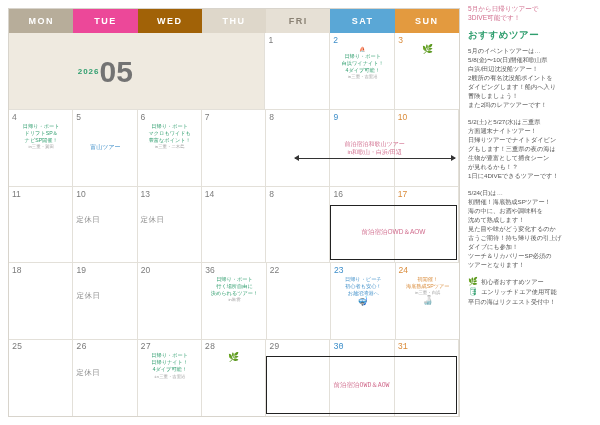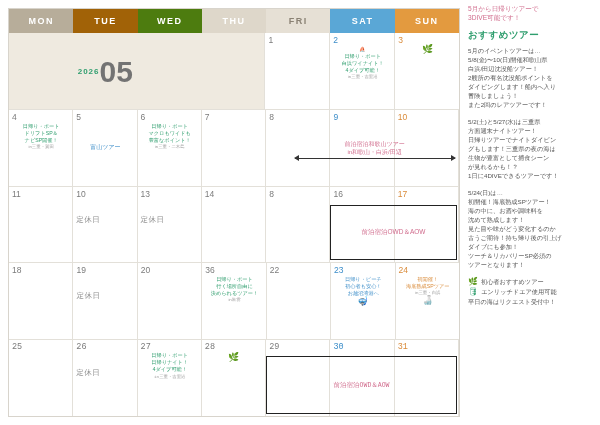--- a/index.html
+++ b/index.html
@@ -144,22 +144,22 @@
 </style>
 </head>
 <body>
 
 <div id="page">
 
   <div id="calendar">
 
     <div class="cal-head">
       <div class="hcell" style="background:#b7ad9a">MON</div>
-      <div class="hcell" style="background:#a16207">TUE</div>
-      <div class="hcell" style="background:#4d7c0f">WED</div>
+      <div class="hcell" style="background:#ec4899">TUE</div>
+      <div class="hcell" style="background:#a16207">WED</div>
       <div class="hcell" style="background:#ded7ca">THU</div>
       <div class="hcell" style="background:#e6e0d5;color:#8a8274">FRI</div>
       <div class="hcell" style="background:#5aa7d6">SAT</div>
       <div class="hcell" style="background:#e39a3f">SUN</div>
     </div>
 
     <div class="cal-body">
 
       <div class="cal-row">
         <div class="cal-cell month-cell" style="border-right:none">

